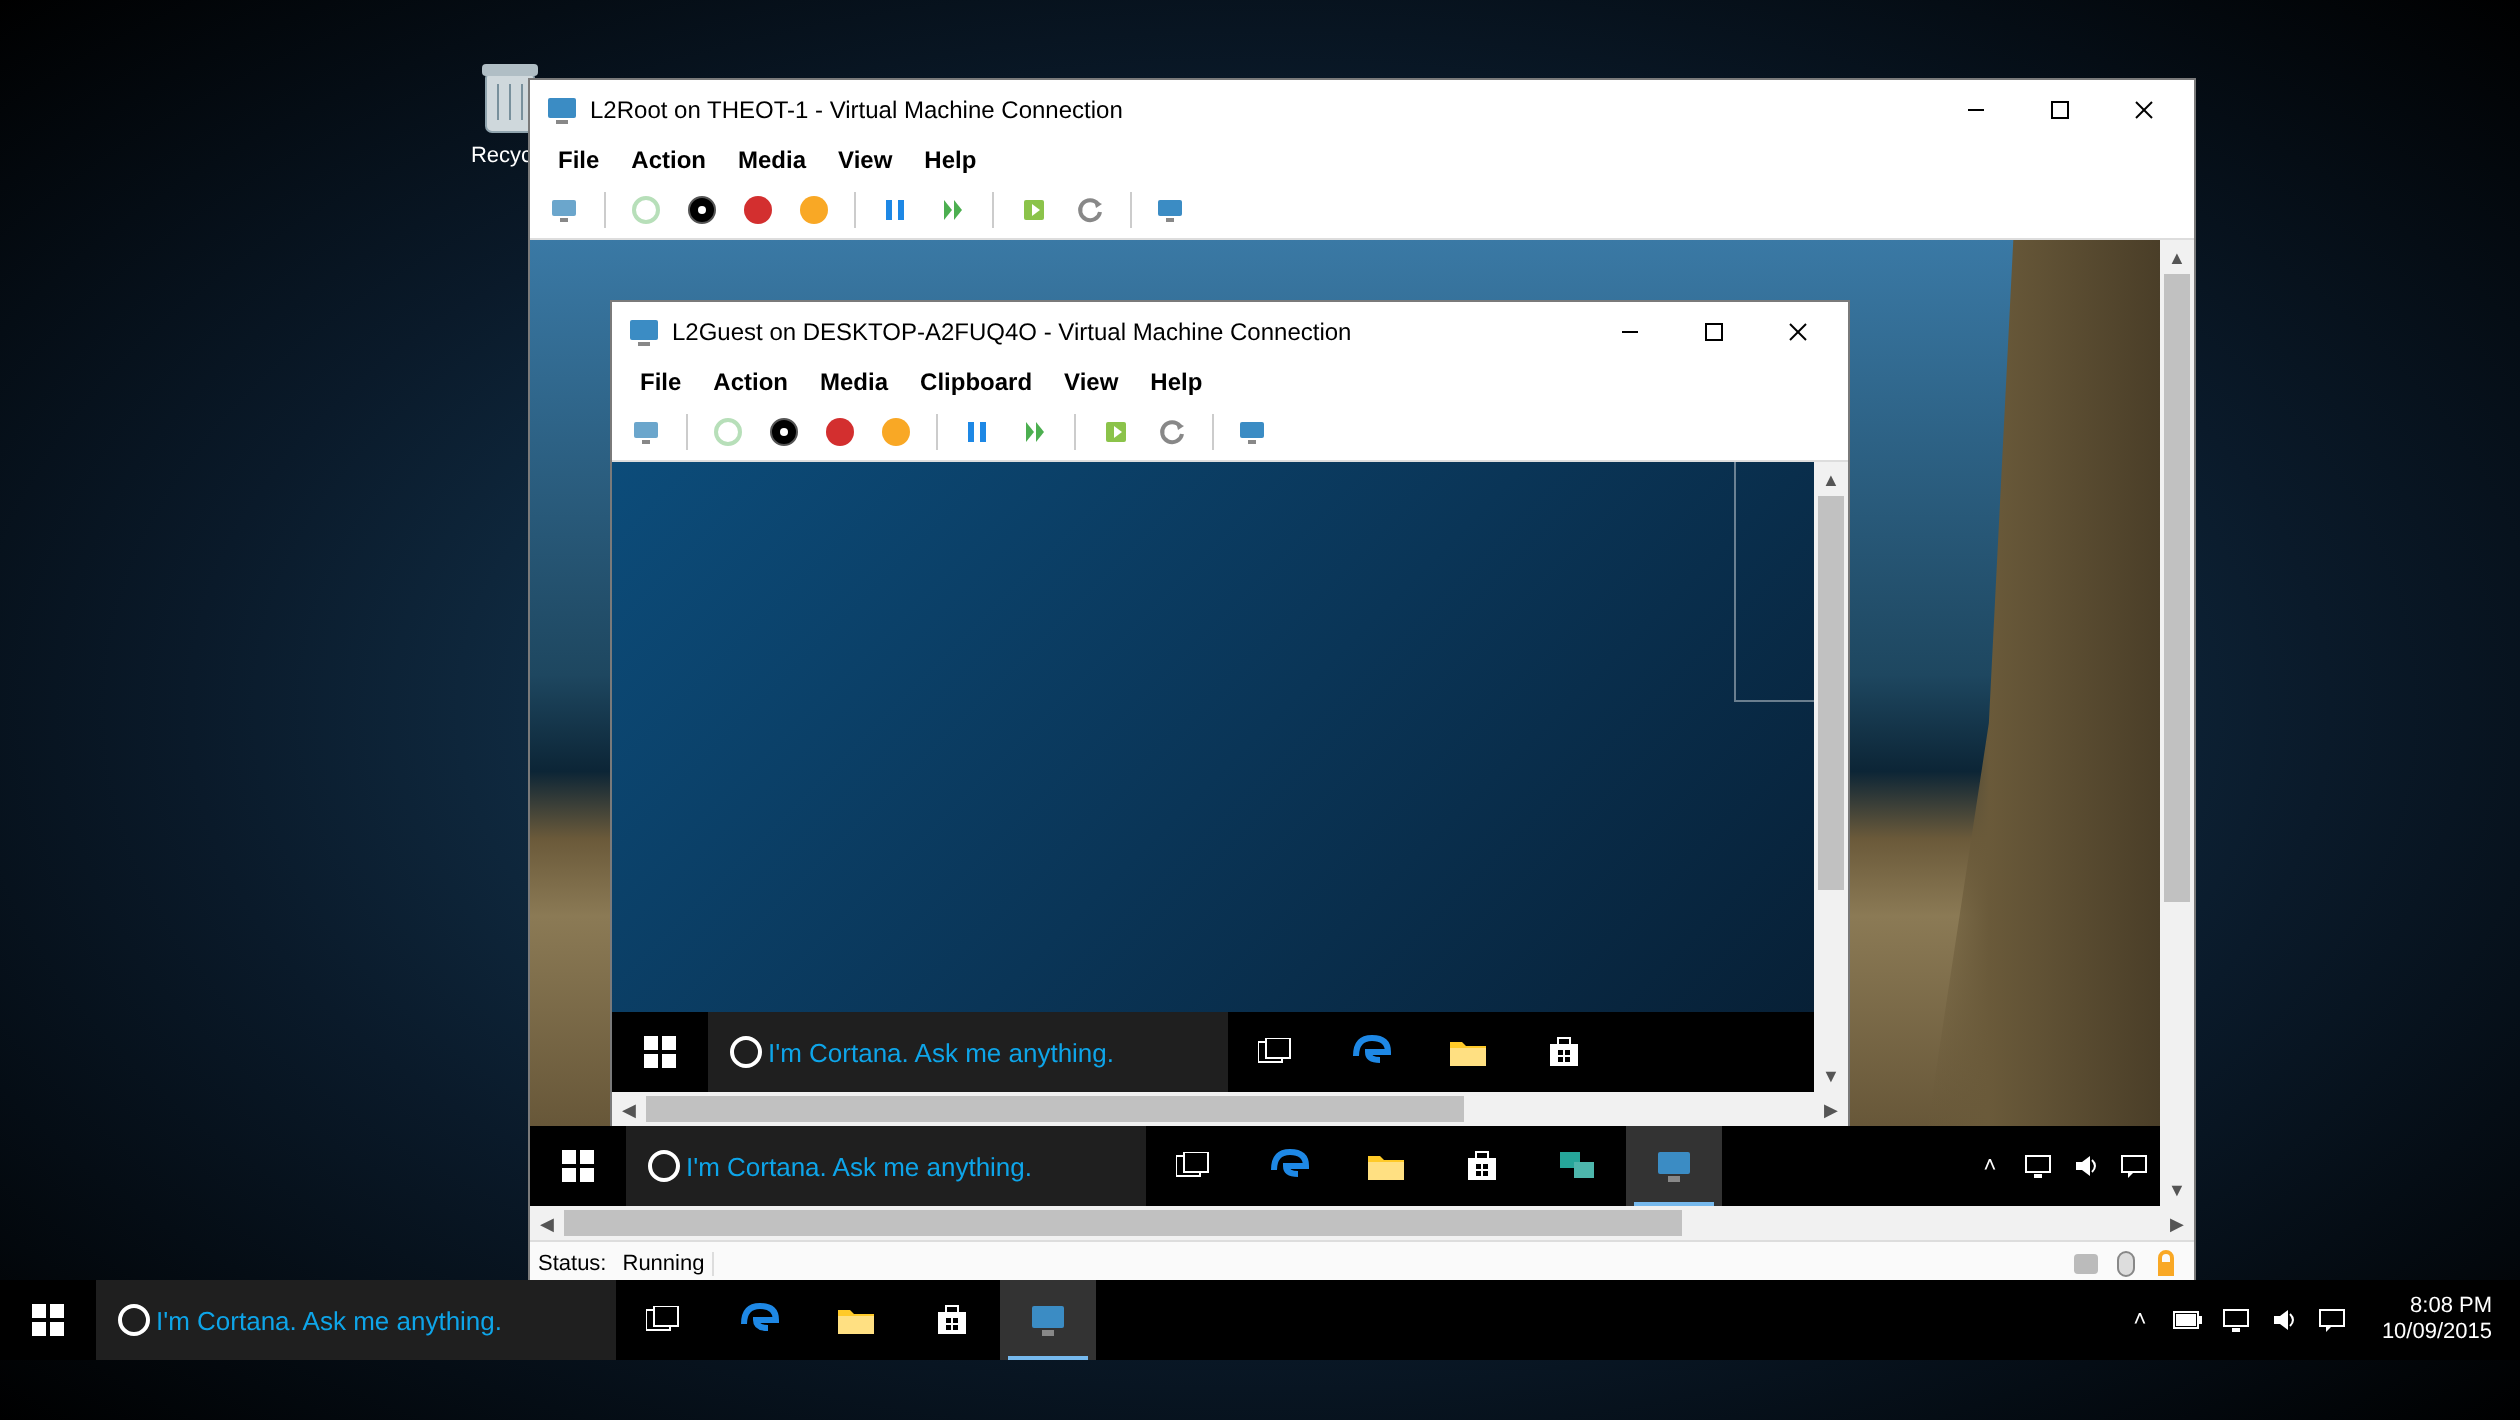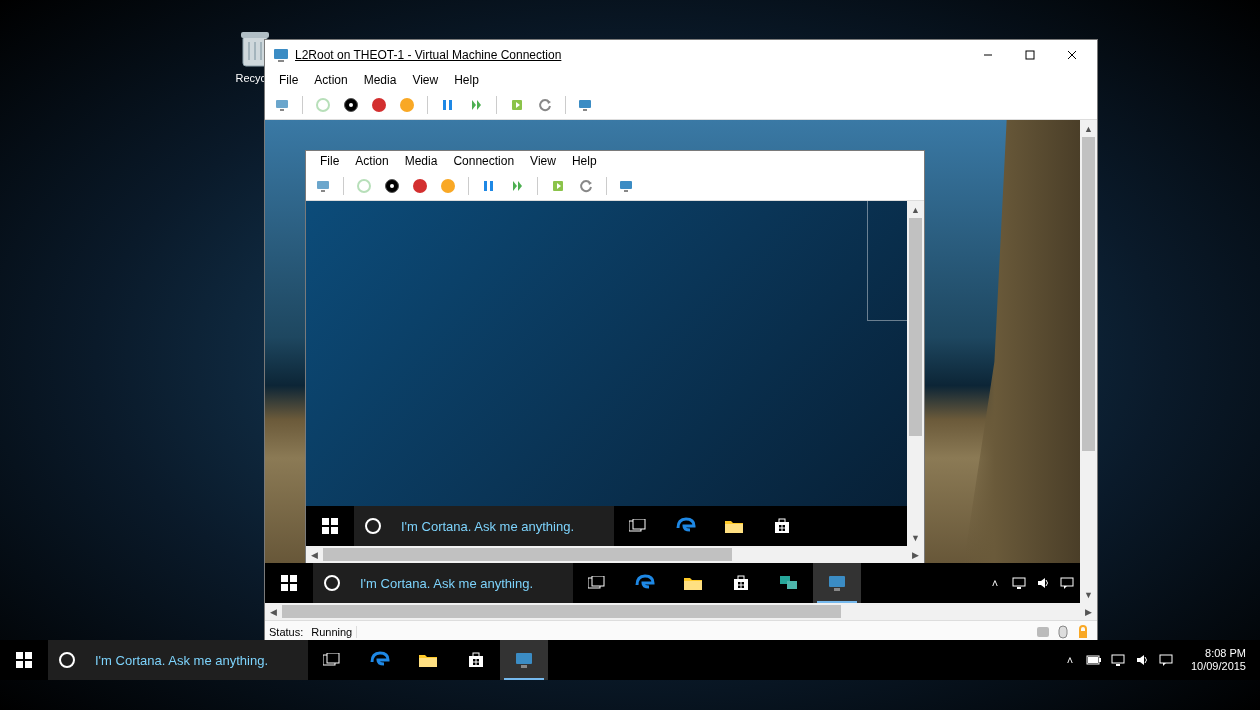--- a/index.html
+++ b/index.html
@@ -6,25 +6,25 @@
 body { width: 1260px; height: 710px; background: radial-gradient(ellipse at center, #1a4a6e 0%, #0a1a2a 60%, #000 100%); overflow: hidden; position: relative; }
 
 
 .desktop-icon { position: absolute; top: 30px; left: 230px; width: 50px; text-align: center; color: #fff; font-size: 11px; }
 .desktop-icon svg { display: block; margin: 0 auto 4px; }
 
 
 .vm-window { position: absolute; background: #fff; border: 1px solid #7a7a7a; display: flex; flex-direction: column; }
 .titlebar { display: flex; align-items: center; height: 30px; padding: 0 4px 0 8px; font-size: 12px; color: #000; }
 .titlebar .app-icon { width: 16px; height: 16px; margin-right: 6px; }
-.titlebar .title { flex: 1; text-decoration: underline; }
+.titlebar .title { flex: 1; }
 .titlebar .win-btn { width: 42px; height: 28px; display: flex; align-items: center; justify-content: center; cursor: pointer; }
 
 .menubar { display: flex; align-items: center; height: 20px; padding: 0 6px; font-size: 12px; color: #000; }
-.menubar span { padding: 0 8px; cursor: pointer; }
+.menubar span { padding: 0 8px; cursor: pointer; font-weight: bold; }
 
 .toolbar { display: flex; align-items: center; height: 30px; padding: 0 6px; gap: 6px; border-bottom: 1px solid #ddd; }
 .tb-btn { width: 22px; height: 22px; display: flex; align-items: center; justify-content: center; border-radius: 2px; cursor: pointer; }
 .tb-sep { width: 1px; height: 18px; background: #ccc; margin: 0 3px; }
 
 .content-area { flex: 1; position: relative; display: flex; overflow: hidden; }
 .vm-desktop { flex: 1; position: relative; background: linear-gradient(180deg,#3a79a5 0%, #1e4760 45%, #0c2536 55%, #6b5a3a 62%, #8b7a55 70%, #5a4a2e 100%); overflow: hidden; }
 .vm-desktop.inner { background: linear-gradient(135deg,#0c4c7a 0%,#0a3557 50%,#071e33 100%); }
 .cliff { position:absolute; right:0; top:0; bottom:0; width:15%; background: linear-gradient(90deg, transparent 0%, #6a5a3a 30%, #4a3e28 100%); clip-path: polygon(40% 0,100% 0,100% 100%,0 100%,30% 50%); }
 .vm-scroll-v { width: 17px; background: #f1f1f1; display:flex; flex-direction:column; }
@@ -39,21 +39,21 @@
 .statusbar { height: 22px; display: flex; align-items: center; font-size: 11px; padding: 0 4px; border-top: 1px solid #ddd; background:#fafafa; }
 .statusbar .s-label { margin-right:4px;}
 .statusbar .s-value { padding: 0 4px; border-right:1px solid #ddd;text-align:right; }
 .statusbar .s-spacer { flex:1; }
 .statusbar .s-icons { display:flex; gap:4px; padding-right:2px; }
 .statusbar .s-icon { width:16px;height:16px;display:flex;align-items:center;justify-content:center; }
 
 
 .taskbar { position: absolute; left:0; right:0; height: 40px; background: #000; display:flex; align-items:center; color:#fff; }
 .tb-start { width: 48px; height: 40px; display:flex;align-items:center;justify-content:center;cursor:pointer; }
-.tb-search { display:flex; align-items:center; background:#1f1f1f; height:40px; width:260px; padding:0 10px; color:#7dd3fc; font-size:13px; gap:19px;}
+.tb-search { display:flex; align-items:center; background:#1f1f1f; height:40px; width:260px; padding:0 10px; color:#0ea5e9; font-size:13px; gap:2px;}
 .tb-tasks { display:flex; height:40px; }
 .tb-task { width:48px; height:40px; display:flex; align-items:center; justify-content:center; cursor:pointer; position:relative;}
 .tb-task.active { background:#333; }
 .tb-task.active::after { content:''; position:absolute; left:4px; right:4px; bottom:0; height:2px; background:#76b9ed;}
 .tb-tray { margin-left:auto; display:flex; align-items:center; gap:6px; padding-right:4px; font-size:11px; color:#fff; }
 .tb-tray .tray-icon { width:18px;height:18px;display:flex;align-items:center;justify-content:center; }
 .tb-clock { text-align:right; line-height:1.2; padding:0 10px;}
 
 .watermark { position:absolute; right:6px; bottom:6px; color:#fff; font-size:11px; text-align:right; line-height:1.3; opacity:.95;}
 
@@ -164,25 +164,48 @@
 
   <div class="content-area">
     <div class="vm-desktop">
       <div class="cliff"></div>
       <div class="watermark">
         <div>Windows 10 Enterprise In</div>
         <div>Evaluation cop</div>
       </div>
 
       <div class="vm-window" style="left:40px; top:30px; width:620px; height:436px;">
+        <div class="titlebar">
+          <svg class="app-icon" viewBox="0 0 16 16">
+              <rect x="1" y="2" width="14" height="10" fill="#3b8cc4" rx="1"></rect>
+              <rect x="5" y="13" width="6" height="2" fill="#888"></rect>
+            </svg>
+          <div class="title">L2Guest on DESKTOP-A2FUQ4O - Virtual Machine Connection</div>
+          <div class="win-btn">
+              <svg width="10" height="10">
+                <line x1="1" y1="5" x2="9" y2="5" stroke="#000"></line>
+              </svg>
+            </div>
+          <div class="win-btn">
+              <svg width="10" height="10">
+                <rect x="1" y="1" width="8" height="8" fill="none" stroke="#000"></rect>
+              </svg>
+            </div>
+          <div class="win-btn close">
+              <svg width="10" height="10">
+                <line x1="1" y1="1" x2="9" y2="9" stroke="#000"></line>
+                <line x1="9" y1="1" x2="1" y2="9" stroke="#000"></line>
+              </svg>
+            </div>
+        </div>
         <div class="menubar">
           <span>File</span>
           <span>Action</span>
           <span>Media</span>
-          <span>Connection</span>
+          <span>Clipboard</span>
           <span>View</span>
           <span>Help</span>
         </div>
         <div class="toolbar">
           <div class="tb-btn">
               <svg width="16" height="16">
                 <rect x="2" y="3" width="12" height="8" fill="#6ba6cc" rx="1"></rect>
                 <rect x="6" y="12" width="4" height="2" fill="#888"></rect>
               </svg>
             </div>

